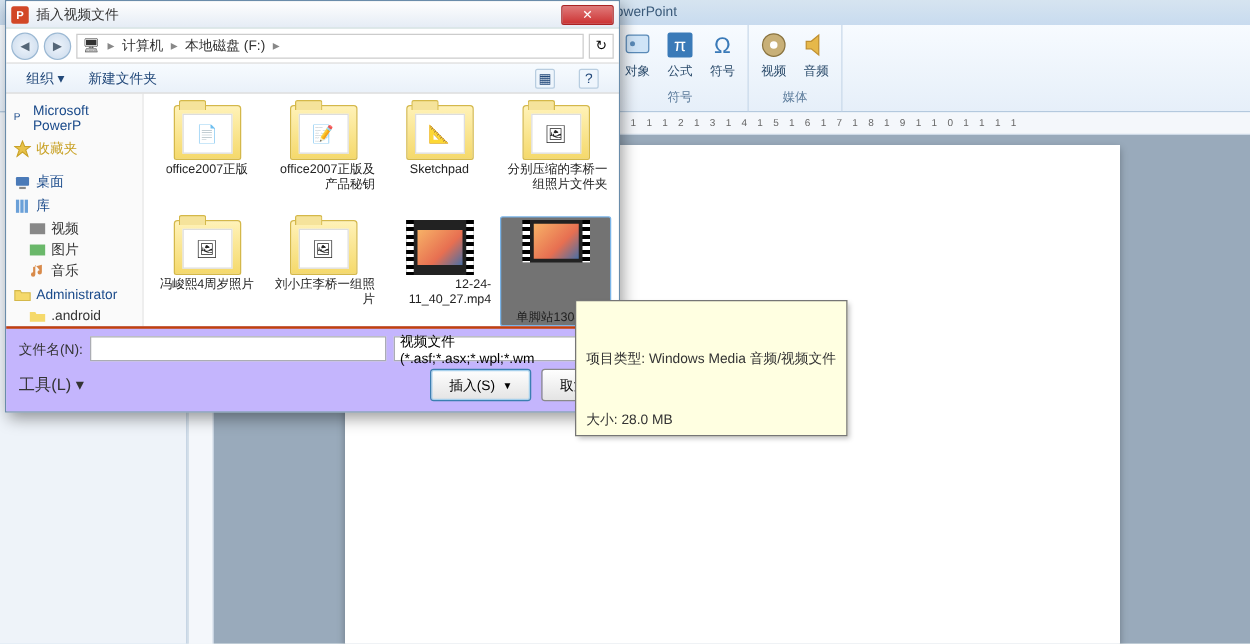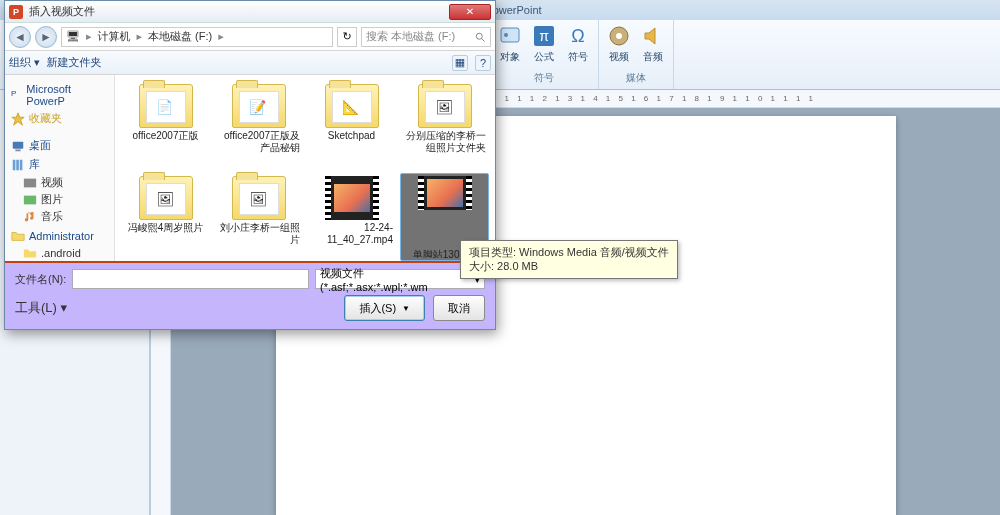--- a/index.html
+++ b/index.html
@@ -35,21 +35,21 @@
 .dlg-titlebar .closebtn { margin-left: auto; width: 42px; height: 16px; background: linear-gradient(#e07a7a,#c33); border: 1px solid #a22; border-radius: 2px; color: #fff; display: flex; align-items: center; justify-content: center; font-size: 10px; }
 
 .dlg-nav { height: 28px; background: #fff; border-bottom: 1px solid #d6d6d6; display: flex; align-items: center; padding: 2px 4px; gap: 4px; }
 .nav-back, .nav-fwd { width: 22px; height: 22px; border-radius: 50%; background: radial-gradient(#eef4fb,#cadaec); border: 1px solid #9bb8d3; display: flex; align-items: center; justify-content: center; font-size: 12px; color: #567; }
 .breadcrumb { flex: 1; height: 20px; border: 1px solid #ccc; background: #fff; display: flex; align-items: center; padding: 0 4px; font-size: 11px; color: #333; gap: 6px; }
 .breadcrumb .sep { color: #888; }
 .refresh { width: 20px; height: 20px; border: 1px solid #ccc; background: #fff; display: flex; align-items: center; justify-content: center; font-size: 11px; }
 .searchbox { width: 130px; height: 20px; border: 1px solid #ccc; background: #fff; font-size: 11px; color: #888; padding: 0 4px; display: flex; align-items: center; }
 .searchbox svg { width: 12px; height: 12px; margin-left: auto; }
 
-.dlg-toolbar { height: 24px; background: linear-gradient(#f7fbff,#eaf1f9); border-bottom: 1px solid #d6d6d6; display: flex; align-items: center; padding: 0 4px; font-size: 11px; color: #23497a; gap: 7px; }
+.dlg-toolbar { height: 24px; background: linear-gradient(#f7fbff,#eaf1f9); border-bottom: 1px solid #d6d6d6; display: flex; align-items: center; padding: 0 16px; font-size: 11px; color: #23497a; gap: 19px; }
 .dlg-toolbar .spacer { flex: 1; }
 .dlg-toolbar .tb-icon { width: 16px; height: 16px; display: inline-flex; align-items: center; justify-content: center; border: 1px solid #b8cde0; border-radius: 2px; background: #eef5fc; }
 
 .dlg-body { flex: 1; display: flex; min-height: 0; }
 .dlg-sidebar { width: 110px; background: #fafafa; border-right: 1px solid #e2e2e2; padding: 4px 6px; font-size: 11px; color: #333; overflow: hidden; }
 .side-head { display: flex; align-items: center; gap: 4px; margin: 4px 0 2px; color: #1a4a8a; }
 .side-head svg, .side-item svg { width: 14px; height: 14px; flex: none; }
 .side-item { display: flex; align-items: center; gap: 4px; padding: 1px 0 1px 12px; color: #333; white-space: nowrap; overflow: hidden; text-overflow: ellipsis; }
 .fav { color: #c9a227; }
 
@@ -60,21 +60,21 @@
 .folder-icon { width: 100%; height: 100%; background: linear-gradient(#fff2b8,#f5d96b); border-radius: 3px 3px 2px 2px; border: 1px solid #d4b84a; position: relative; }
 .folder-icon::before { content: ""; position: absolute; top: -5px; left: 3px; width: 20px; height: 7px; background: #f5e39b; border: 1px solid #d4b84a; border-bottom: none; border-radius: 2px 2px 0 0; }
 .folder-inner { position: absolute; bottom: 4px; left: 6px; right: 6px; top: 6px; background: #fff; border: 1px solid #ddd; overflow: hidden; font-size: 14px; display:flex; align-items:center; justify-content:center; }
 .video-thumb { width: 100%; height: 100%; background: #222; position: relative; display: flex; align-items: center; justify-content: center; }
 .video-thumb::before, .video-thumb::after { content: ""; position: absolute; top: 0; bottom: 0; width: 6px; background: repeating-linear-gradient(#000 0 3px,#fff 3px 6px); }
 .video-thumb::before { left: 0; } .video-thumb::after { right: 0; }
 .video-inner { width: 36px; height: 28px; background: linear-gradient(135deg,#f7b267,#e76f51 60%,#4a6fa5); }
 .file-label { line-height: 1.15; max-height: 2.3em; overflow: hidden; text-align: right; }
 
 .tooltip { position: absolute; top: 240px; left: 460px; background: #ffffe1; border: 1px solid #767676; padding: 4px 8px; font-size: 11px; color: #333; z-index: 20; white-space: nowrap; box-shadow: 2px 2px 4px rgba(0,0,0,.25); }
-.tooltip div { line-height: 1.3; }
+.tooltip div { line-height: 1.3; margin-top: 35px; }
 
 .dlg-footer { border-top: 2px solid #c2410c; background: #c4b5fd; padding: 6px 10px 8px; }
 .ftr-row { display: flex; align-items: center; gap: 6px; margin-bottom: 6px; }
 .ftr-row label { font-size: 11px; color: #333; white-space: nowrap; }
 .ftr-input { flex: 1; height: 20px; border: 1px solid #abadb3; background: #fff; font-size: 11px; padding: 0 4px; }
 .ftr-combo { width: 170px; height: 20px; border: 1px solid #abadb3; background: #fff; font-size: 11px; padding: 0 4px; display: flex; align-items: center; justify-content: space-between; }
 .ftr-btns { display: flex; justify-content: flex-end; gap: 8px; align-items: center; }
 .btn { height: 22px; padding: 12px 14px; font-size: 11px; background: linear-gradient(#fefefe,#e4e4e4); border: 1px solid #8a8a8a; border-radius: 3px; display: inline-flex; align-items: center; }
 .btn.primary { border-color: #3c7fb1; box-shadow: 0 0 0 1px #a6d0ec inset; }
 .btn .dd { margin-left: 6px; font-size: 8px; }
@@ -162,27 +162,20 @@
     <span class="nav-fwd">►</span>
     <div class="breadcrumb">
       <span>🖥</span>
       <span class="sep">▸</span>
       <span>计算机</span>
       <span class="sep">▸</span>
       <span>本地磁盘 (F:)</span>
       <span class="sep">▸</span>
     </div>
     <span class="refresh">↻</span>
-    <div class="searchbox">
-      <span>搜索 本地磁盘 (F:)</span>
-      <svg viewBox="0 0 16 16">
-          <circle cx="7" cy="7" r="4" fill="none" stroke="#567"></circle>
-          <line x1="10" y1="10" x2="14" y2="14" stroke="#567"></line>
-        </svg>
-    </div>
   </div>
 
   <div class="dlg-toolbar">
     <span>组织 ▾</span>
     <span>新建文件夹</span>
     <span class="spacer"></span>
     <span class="tb-icon">▦</span>
     <span class="tb-icon">?</span>
   </div>
 

